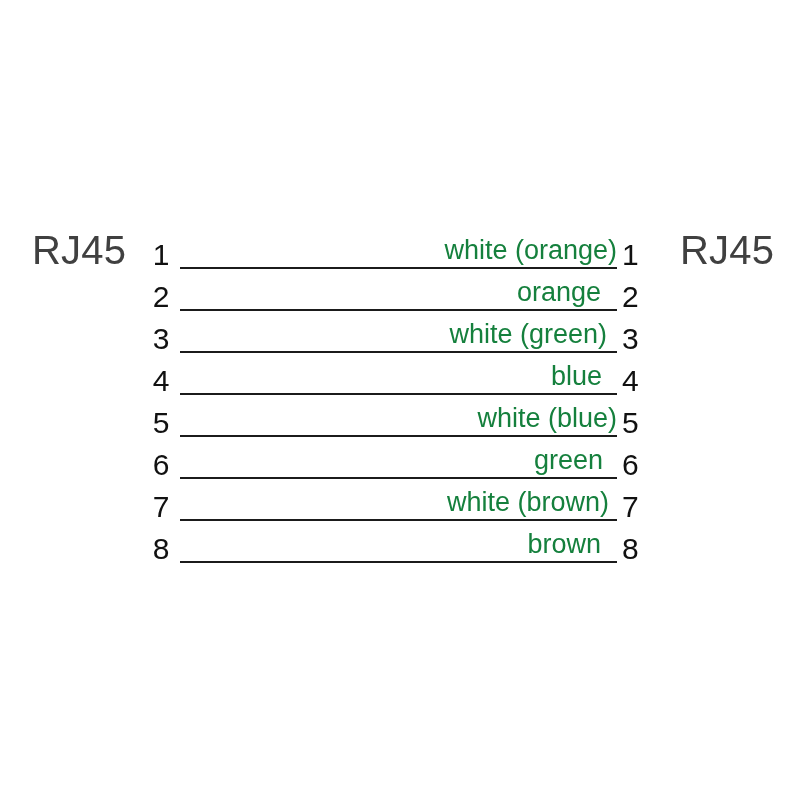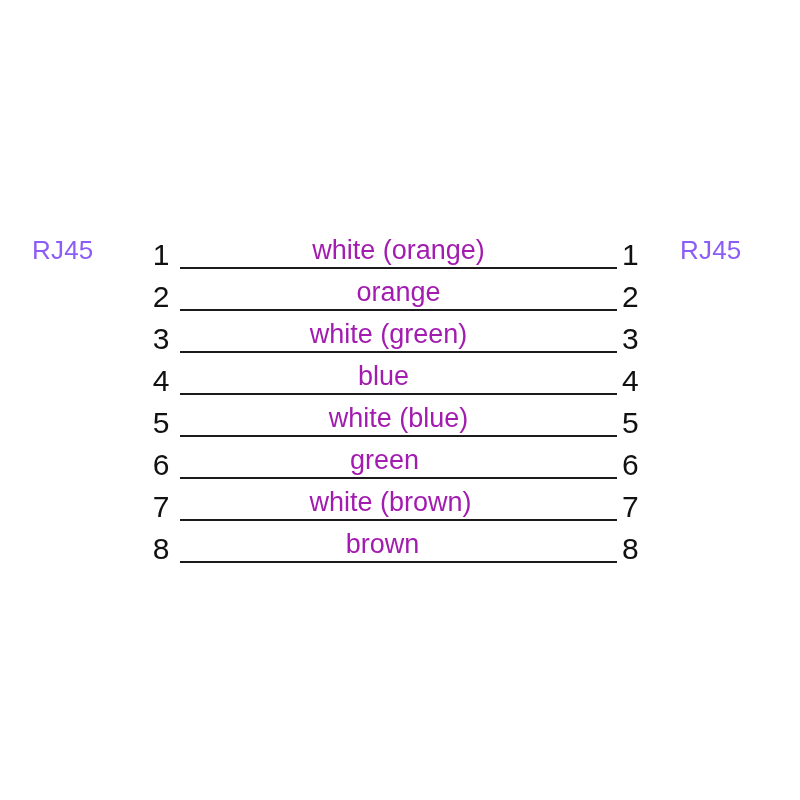--- a/index.html
+++ b/index.html
@@ -19,24 +19,24 @@
   #diagram {
     position: relative;
     width: 800px;
     height: 800px;
     background: #ffffff;
   }
 
   
   .connector-label {
     position: absolute;
-    font-size: 26px;
+    font-size: 40px;
     line-height: 30px;
     letter-spacing: 0.2px;
-    color: #8b5cf6;
+    color: #404040;
     white-space: nowrap;
     user-select: none;
   }
   #connector-left  { left: 32px;  top: 235px; }
   #connector-right { left: 680px; top: 235px; }
 
   
   .wire-rows {
     position: absolute;
     left: 0;
@@ -74,24 +74,24 @@
     height: 0;
     top: 0;
     border-top: 2px solid #1b1b1b;
   }
 
   
   .wire-label {
     position: absolute;
     left: 180px;
     width: 437px;
-    text-align: center;
+    text-align: right;
     font-size: 27px;
     line-height: 27px;
-    color: #a21caf;
+    color: #15803d;
     bottom: 3px;
     white-space: nowrap;
     user-select: none;
   }
 </style>
 </head>
 <body>
 
 <div id="diagram">
 
@@ -102,21 +102,21 @@
   <div class="wire-rows" id="wire-rows">
       <div class="wire-row" style="top: 267px;">
         <span class="pin-number left">1</span>
         <span class="wire-line" style="left: 180px; width: 437px;"></span>
         <span class="wire-label" style="left: 180px; width: 437px;">white (orange)</span>
         <span class="pin-number right" style="left: 622px;">1</span>
       </div>
       <div class="wire-row" style="top: 309px;">
         <span class="pin-number left">2</span>
         <span class="wire-line" style="left: 180px; width: 437px;"></span>
-        <span class="wire-label" style="left: 180px; width: 437px;">orange</span>
+        <span class="wire-label" style="left: 164px; width: 437px;">orange</span>
         <span class="pin-number right" style="left: 622px;">2</span>
       </div>
       <div class="wire-row" style="top: 351px;">
         <span class="pin-number left">3</span>
         <span class="wire-line" style="left: 180px; width: 437px;"></span>
         <span class="wire-label" style="left: 170px; width: 437px;">white (green)</span>
         <span class="pin-number right" style="left: 622px;">3</span>
       </div>
       <div class="wire-row" style="top: 393px;">
         <span class="pin-number left">4</span>

